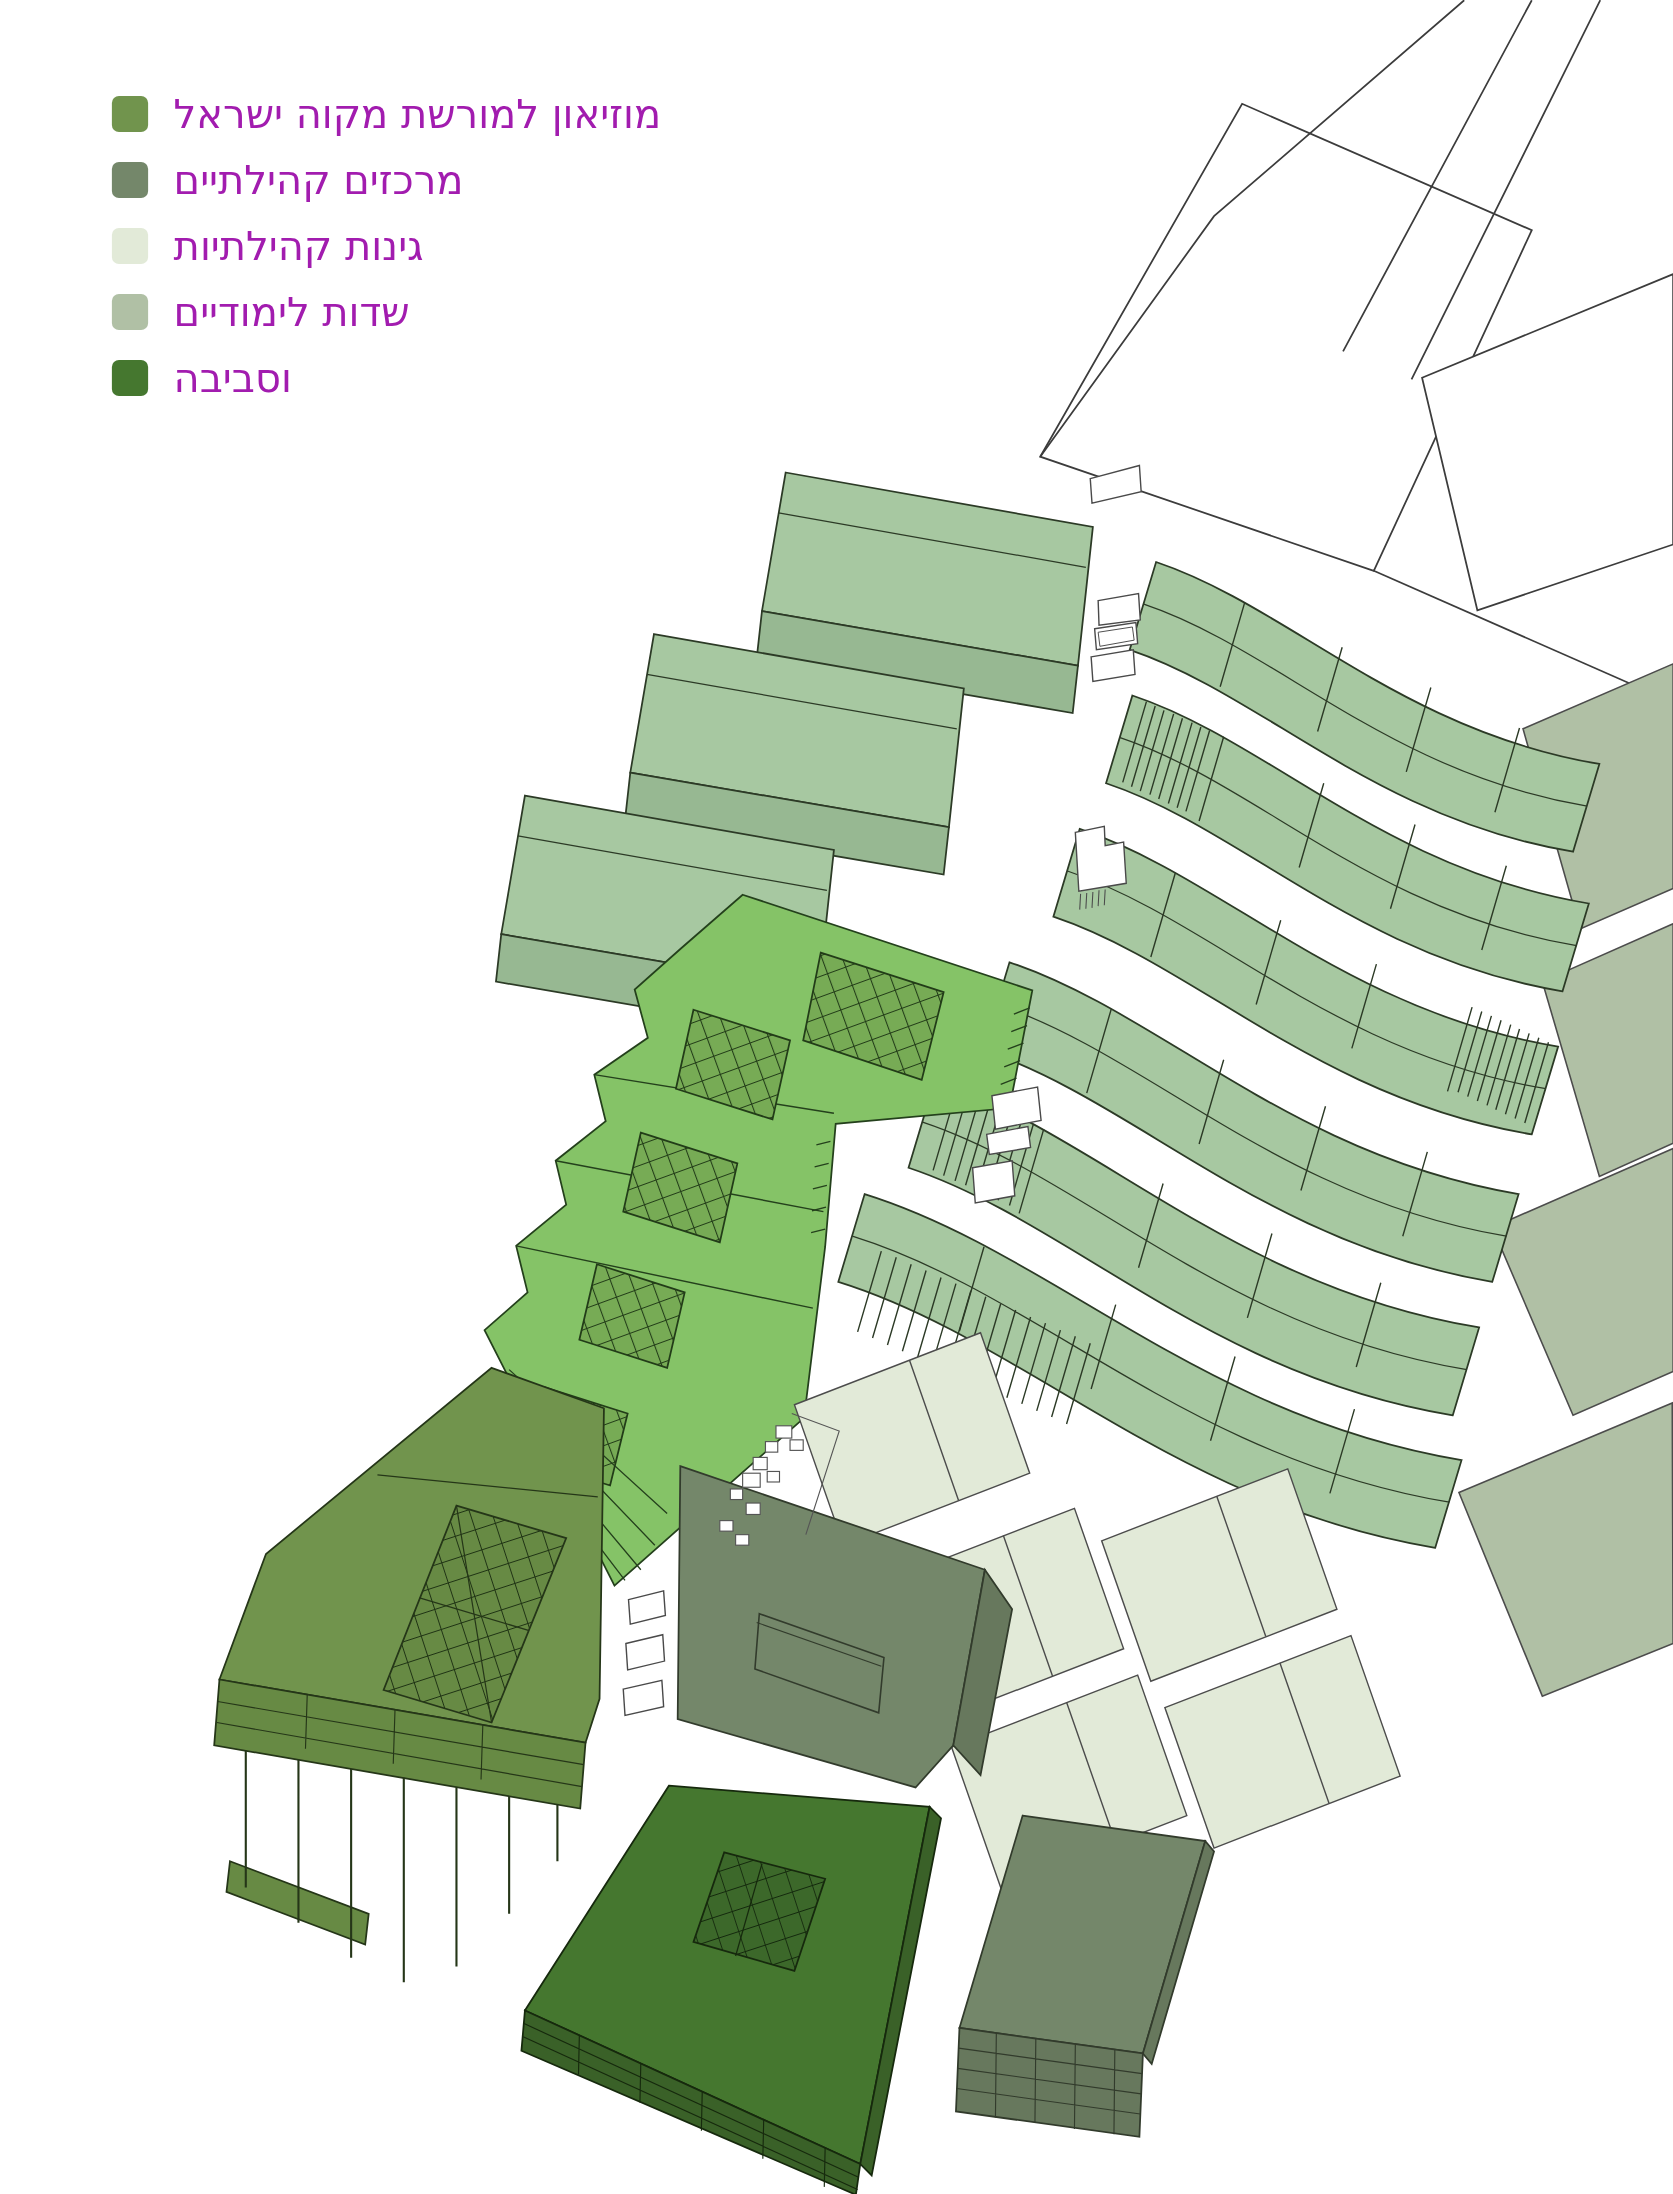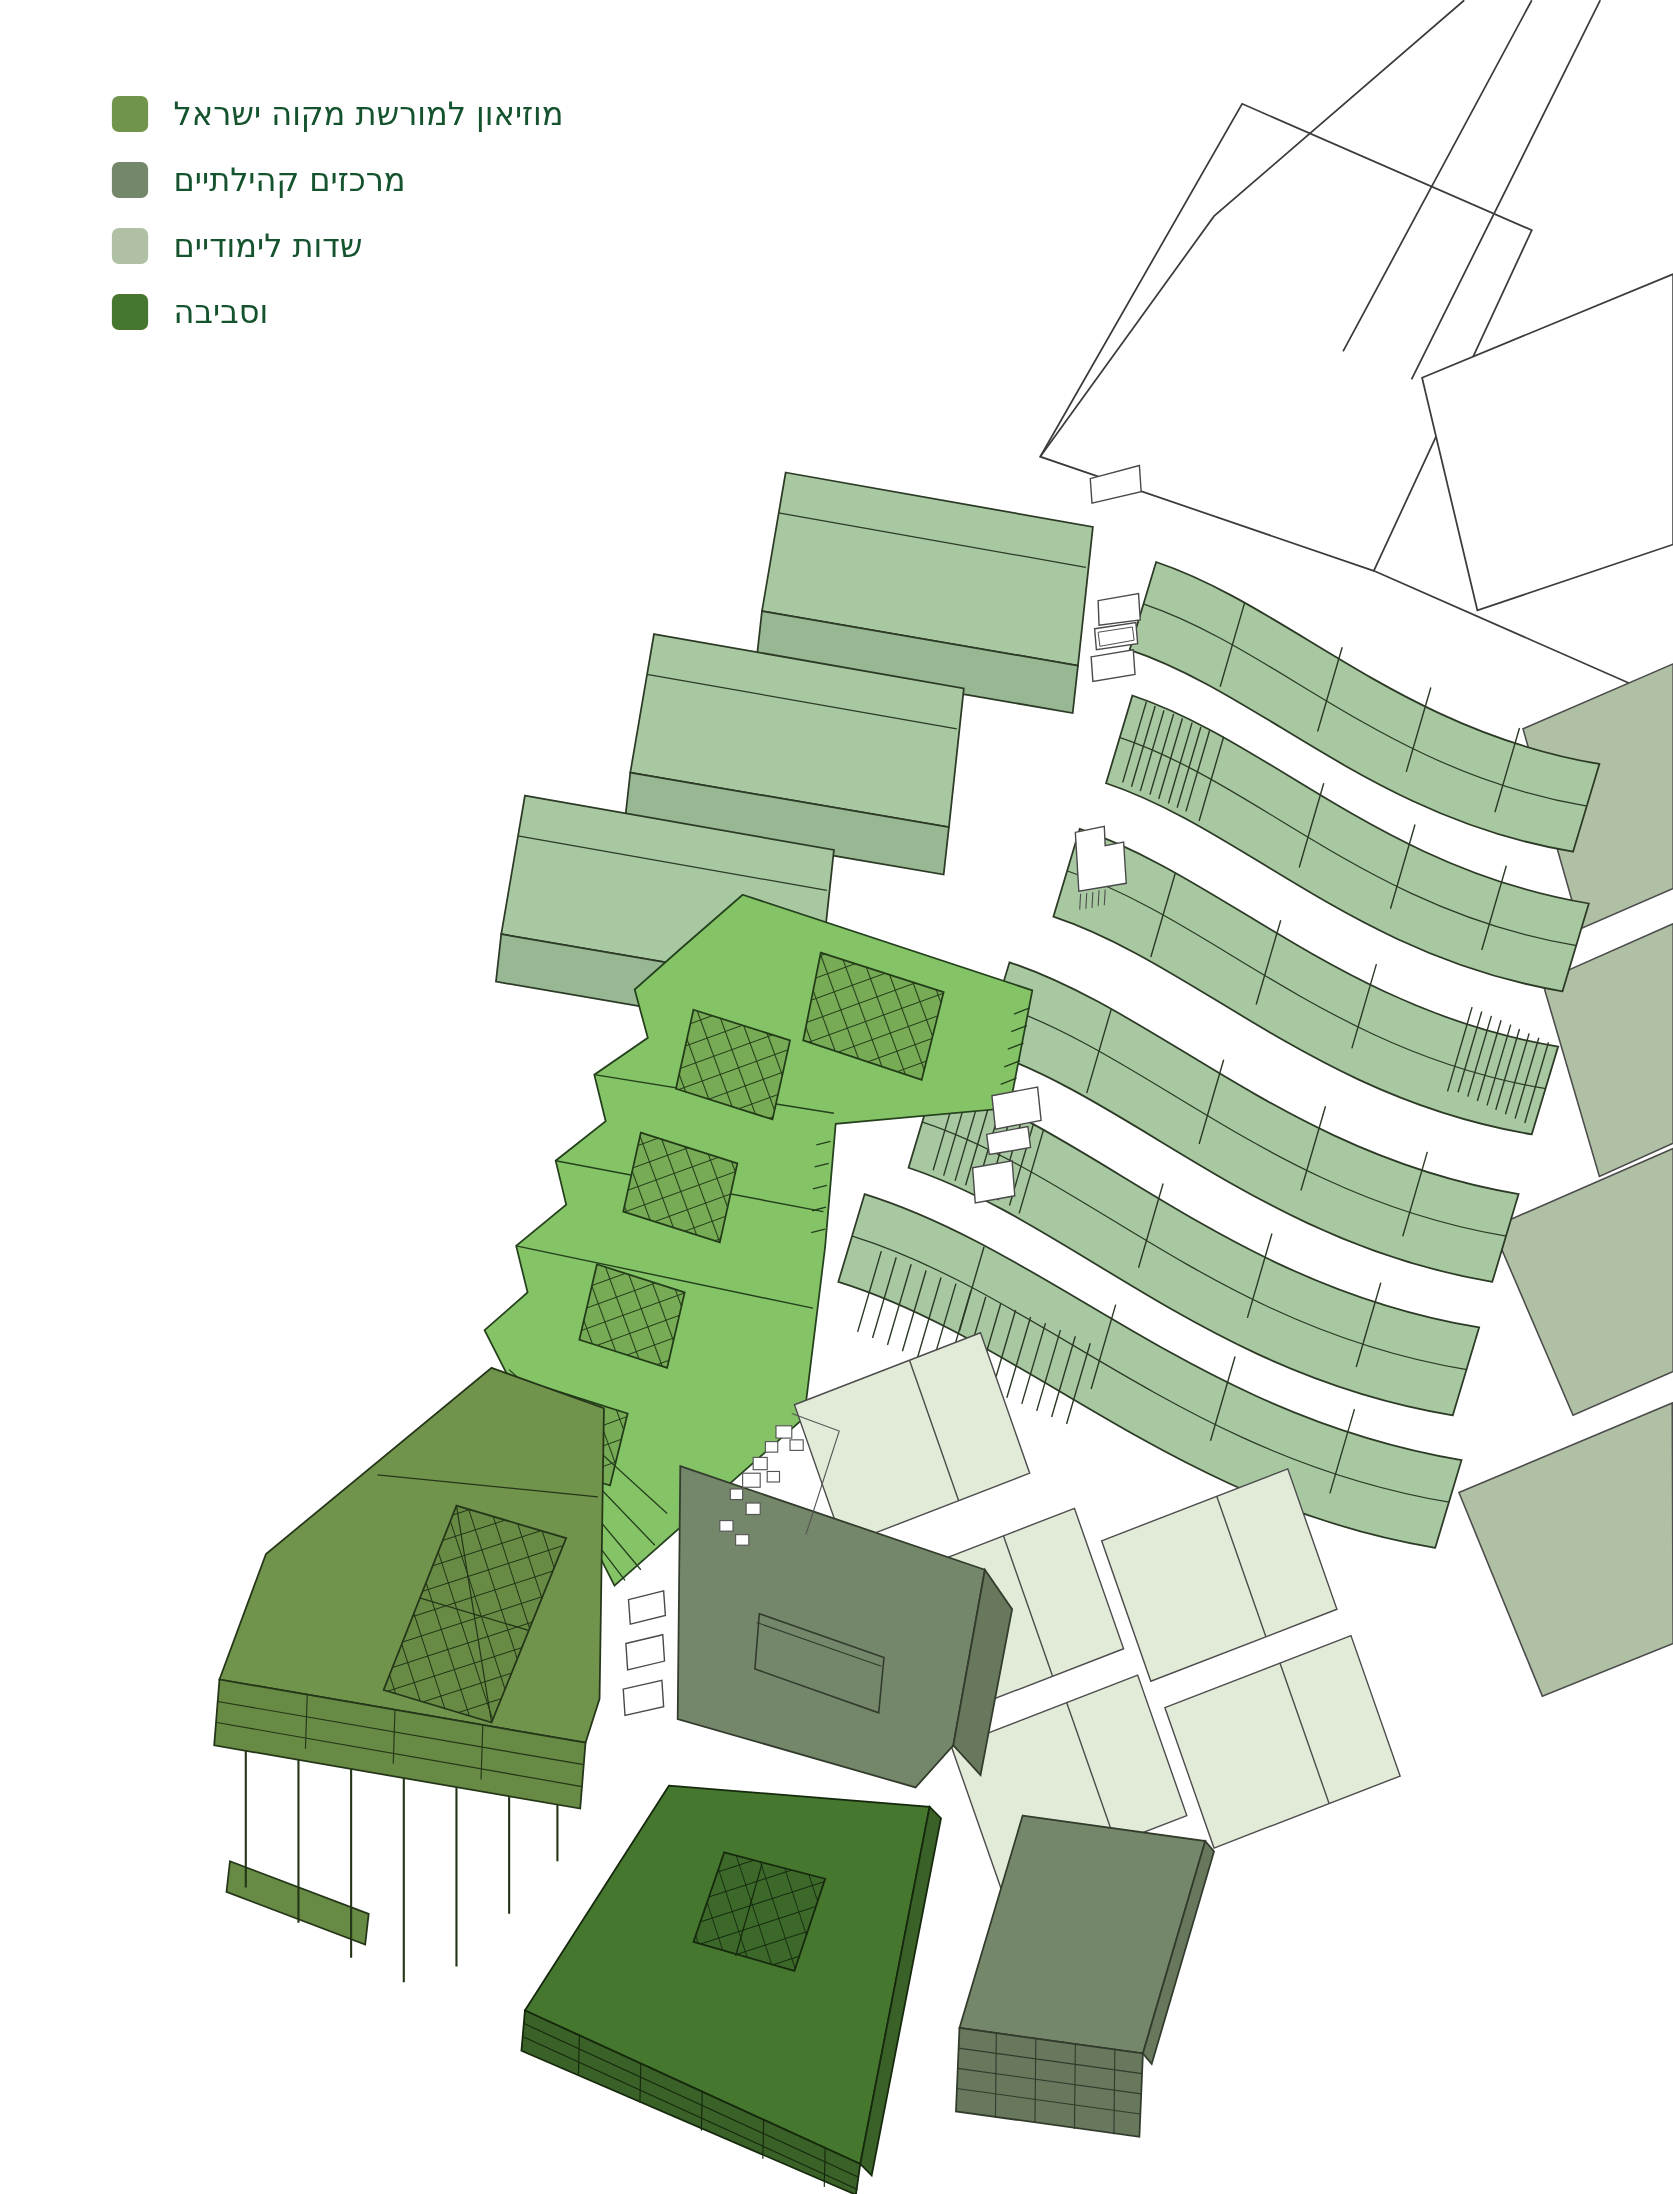--- a/index.html
+++ b/index.html
@@ -2,21 +2,21 @@
 <html style="font-size:14px"><head>
 <meta charset="utf-8">
 <style>
   html,body{margin:0;padding:0;background:#ffffff;}
   body{width:1674px;height:2195px;position:relative;overflow:hidden;
        font-family:"DejaVu Sans","Liberation Sans",sans-serif;}
   .scene{position:absolute;left:0;top:0;width:1674px;height:2195px;}
   .legend{position:absolute;left:111px;top:95px;display:flex;flex-direction:column;gap:28px;z-index:5;}
   .legend-row{display:flex;align-items:center;gap:24.6px;height:38px;}
   .legend-swatch{width:38px;height:38px;flex:0 0 38px;}
-  .legend-label{font-size:32px;line-height:38px;color:#14532d;white-space:nowrap;direction:rtl;unicode-bidi:plaintext;}
+  .legend-label{font-size:40px;line-height:38px;color:#a21caf;white-space:nowrap;direction:rtl;unicode-bidi:plaintext;}
 </style>
 </head>
 <body>
 
 <svg class="scene" viewBox="0 0 1907 2500">
   <defs>
     <pattern id="skyM" width="22" height="22" patternUnits="userSpaceOnUse" patternTransform="rotate(-20)">
       <rect width="22" height="22" fill="#77ab55"></rect>
       <path d="M0 0H22M0 0V22" stroke="#223c18" stroke-width="2.4"></path>
     </pattern>
@@ -193,20 +193,26 @@
     <span class="legend-label">מוזיאון למורשת מקוה ישראל</span>
   </div>
   <div class="legend-row">
     <svg class="legend-swatch" viewBox="0 0 43 43">
       <rect x="1" y="1" width="41" height="41" rx="8" fill="#74876a"></rect>
     </svg>
     <span class="legend-label">מרכזים קהילתיים</span>
   </div>
   <div class="legend-row">
     <svg class="legend-swatch" viewBox="0 0 43 43">
+      <rect x="1" y="1" width="41" height="41" rx="8" fill="#e2ead8"></rect>
+    </svg>
+    <span class="legend-label">גינות קהילתיות</span>
+  </div>
+  <div class="legend-row">
+    <svg class="legend-swatch" viewBox="0 0 43 43">
       <rect x="1" y="1" width="41" height="41" rx="8" fill="#b0c0a5"></rect>
     </svg>
     <span class="legend-label">שדות לימודיים</span>
   </div>
   <div class="legend-row">
     <svg class="legend-swatch" viewBox="0 0 43 43">
       <rect x="1" y="1" width="41" height="41" rx="8" fill="#45772f"></rect>
     </svg>
     <span class="legend-label">וסביבה</span>
   </div>

